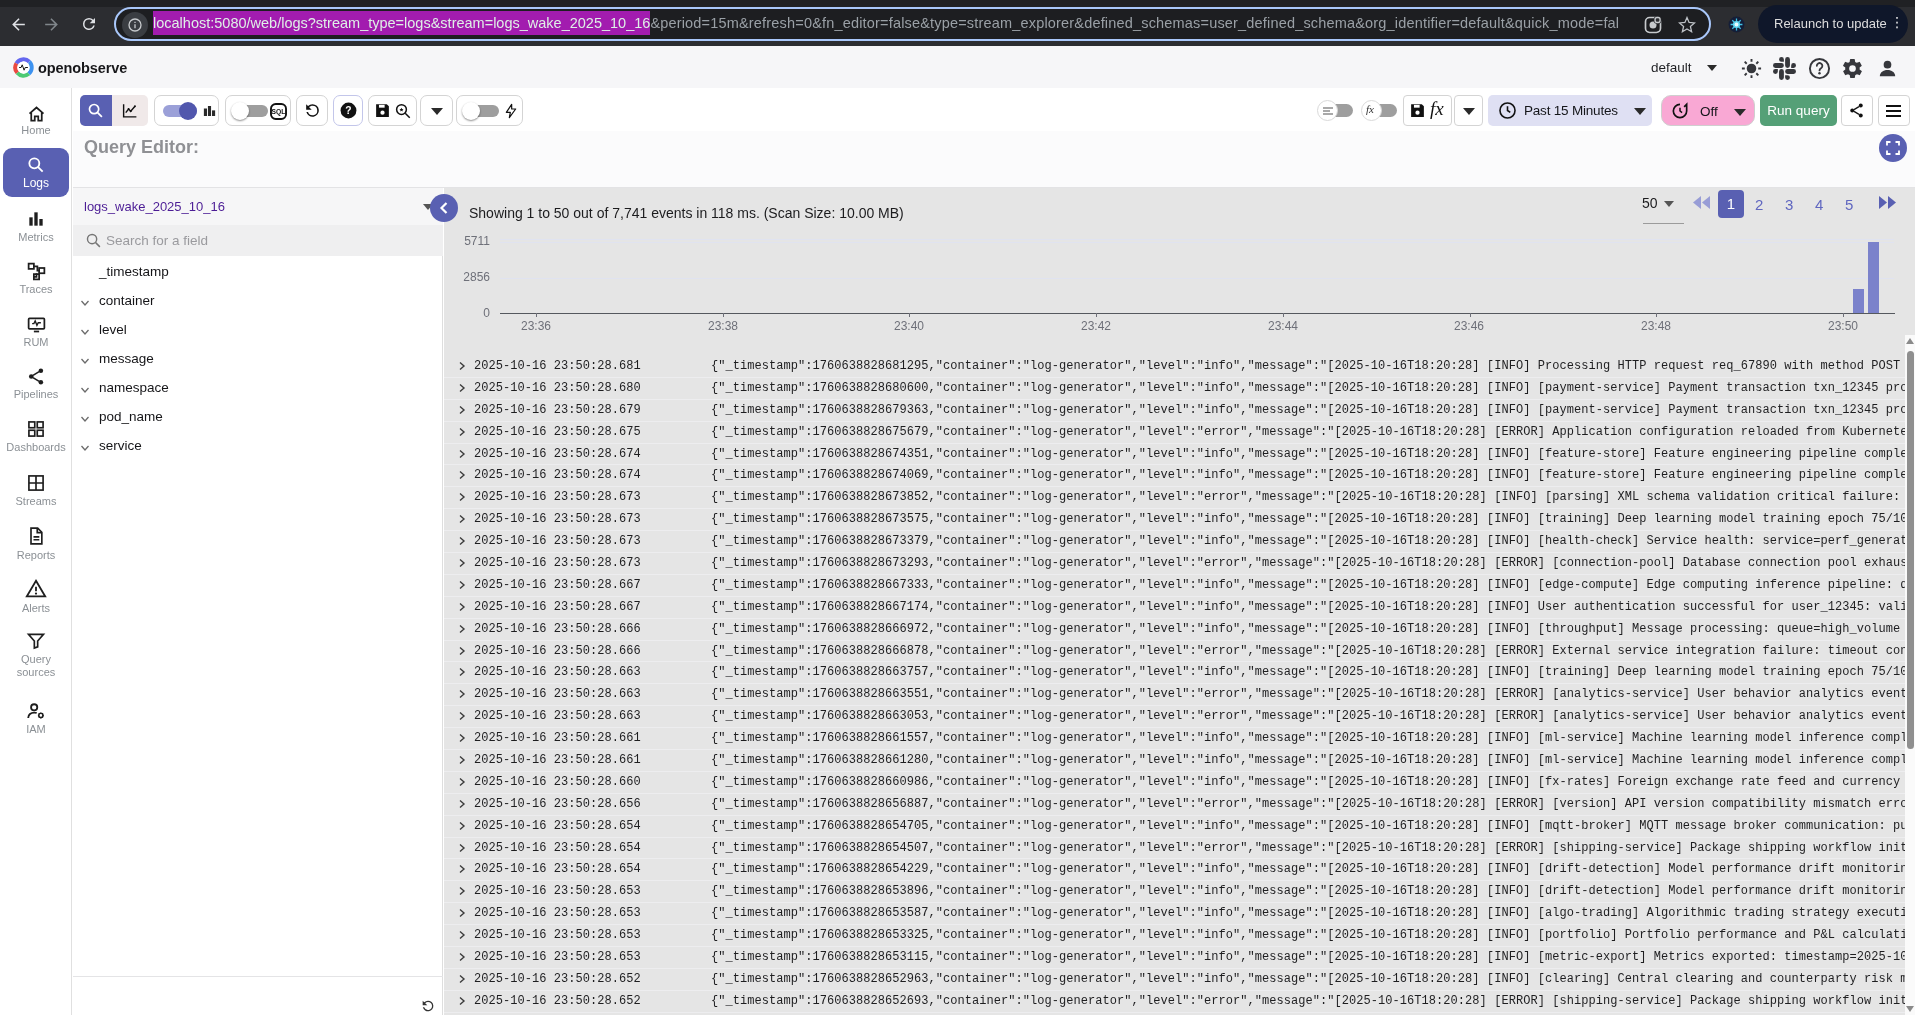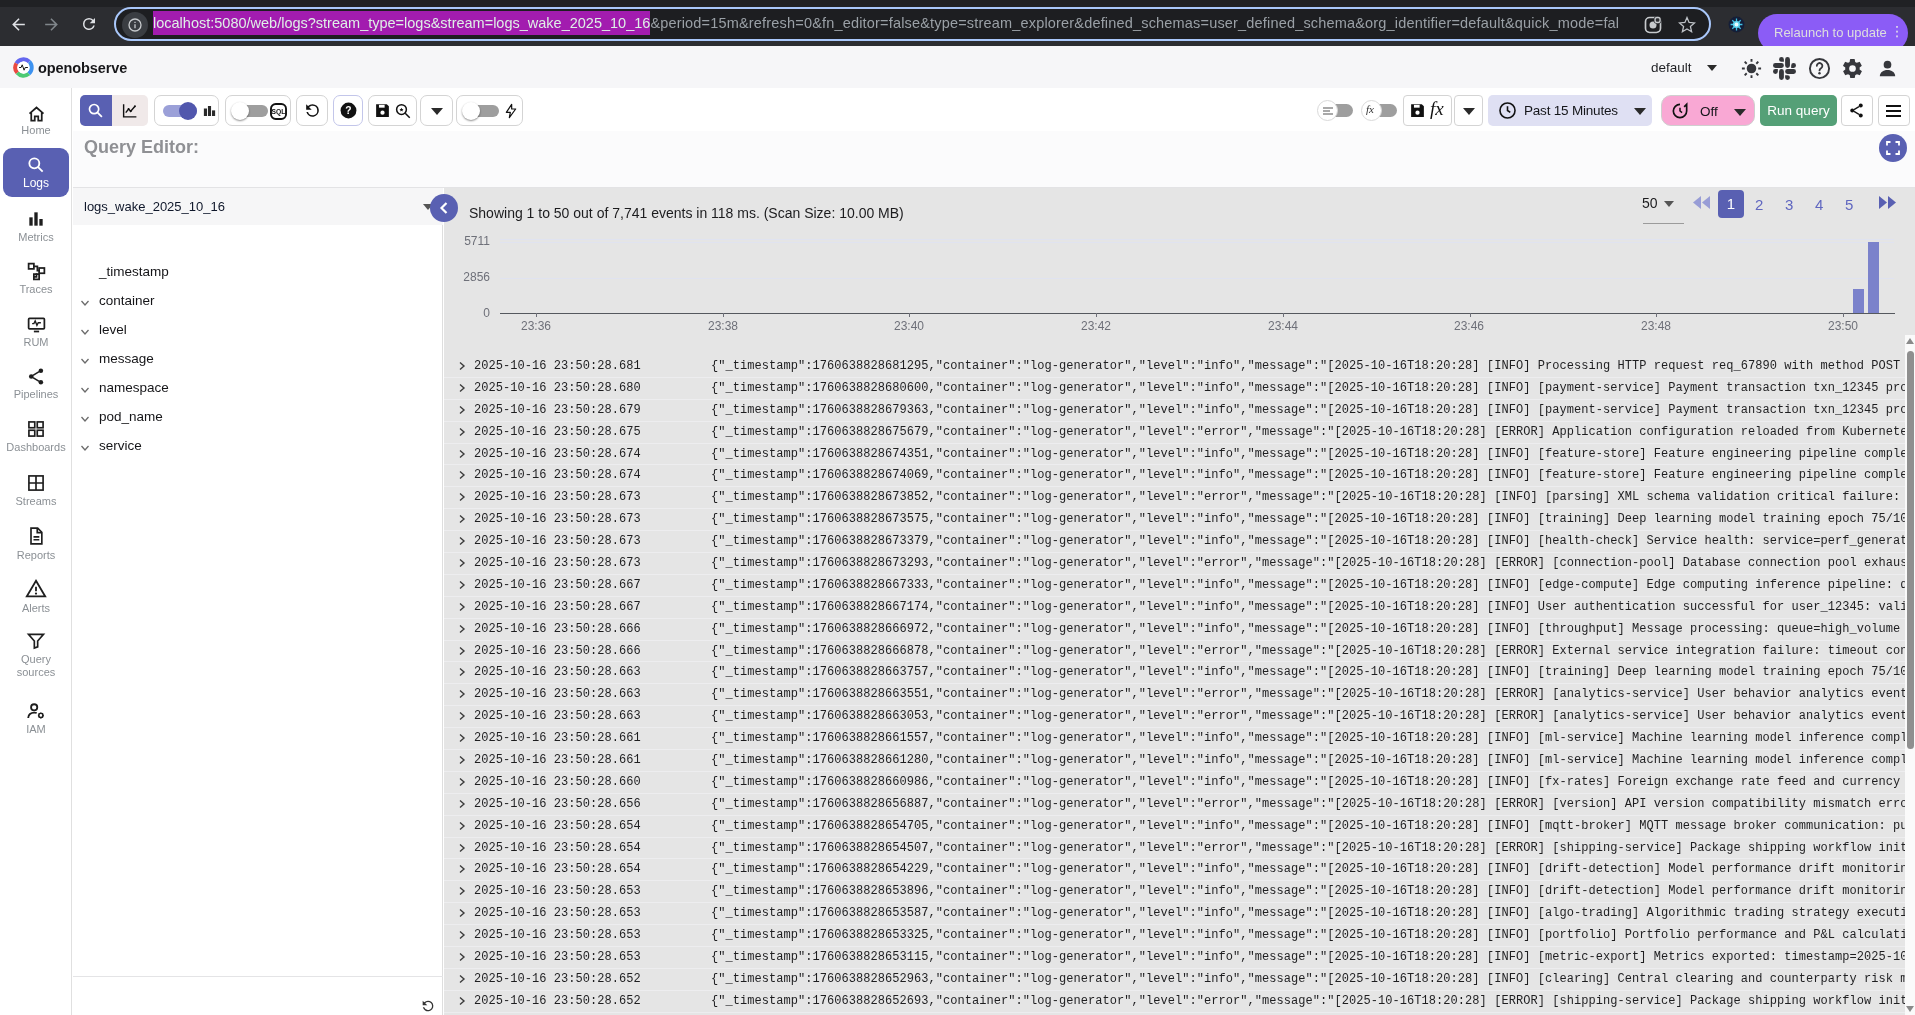--- a/index.html
+++ b/index.html
@@ -37,21 +37,21 @@
 #offbtn .lbl { position:absolute; left:38px; top:8px; font-size:13.5px; color:#15161a; }
 #runq { position:absolute; left:1687px; top:7px; width:77px; height:31px; background:#55a077; border-radius:5px;
   color:#fff; font-size:13.5px; text-align:center; line-height:31px; font-weight:500; }
 
 #qeditor { position:absolute; left:73px; top:131px; width:1842px; height:57px; background:#fbfbfc; border-bottom:1px solid #e3e3e5; }
 #qeditor .qlabel { position:absolute; left:11px; top:6px; font-size:18px; font-weight:700; color:#8f9094; }
 #qexpand { position:absolute; left:1806px; top:3px; width:28px; height:28px; border-radius:50%; background:#5960b2; }
 
 #fieldpanel { position:absolute; left:73px; top:188px; width:370px; height:827px; background:#fff; border-right:1px solid #dedede; }
 #streamrow { position:absolute; left:0; top:0; width:370px; height:37px; background:#f6f6f7; }
-#streamrow .name { position:absolute; left:11px; top:11px; font-size:13px; color:#0f172a; }
+#streamrow .name { position:absolute; left:11px; top:11px; font-size:13px; color:#4c1d95; }
 #searchrow { position:absolute; left:0; top:37px; width:370px; height:31px; background:#efeff0; }
 #searchrow .ph { position:absolute; left:33px; top:8px; font-size:13.5px; color:#9a9a9e; }
 .fitem { position:absolute; left:26px; font-size:13.5px; color:#151518; }
 .fcaret { position:absolute; left:6px; }
 #fpfooter { position:absolute; left:0; top:788px; width:370px; height:39px; border-top:1px solid #e4e4e6; }
 #collapsebtn { position:absolute; left:430px; top:194px; width:28px; height:28px; border-radius:50%; background:#5960b2; z-index:5; }
 
 #main { position:absolute; left:444px; top:188px; width:1471px; height:827px; background:#e5e5e5; }
 #showing { position:absolute; left:25px; top:17px; font-size:14px; color:#1c1c1e; }
 
@@ -114,21 +114,21 @@
         </svg>
   </div>
   <svg style="position:absolute;left:1727px;top:15px" width="19" height="19" viewBox="0 0 24 24">
         <circle cx="12" cy="12" r="10" fill="#141e38"></circle>
         <g stroke="#3fc3e8" stroke-width="1.6">
           <path d="M12 4.5v15M4.5 12h15M6.7 6.7l10.6 10.6M17.3 6.7L6.7 17.3"></path>
         </g>
         <circle cx="12" cy="12" r="4.5" fill="#62d6f1"></circle>
         <circle cx="12" cy="12" r="2.4" fill="#eafcff"></circle>
       </svg>
-  <div style="position:absolute;left:1758px;top:14px;width:150px;height:38px;border-radius:19px;background:#8b5cf6;">
+  <div style="position:absolute;left:1758px;top:5px;width:150px;height:38px;border-radius:19px;background:#0f172a;">
     <span style="position:absolute;left:16px;top:11px;font-size:13px;color:#dedede;white-space:nowrap;">Relaunch to update</span>
     <span style="position:absolute;left:132px;top:9px;font-size:14px;color:#e8e8e8;">⋮</span>
   </div>
 </div>
 
 <div id="appheader">
   <svg style="position:absolute;left:13px;top:11px" width="21" height="21" viewBox="0 0 36 36">
     <path d="M5.88 11 A14 14 0 0 1 27.9 8.1" fill="none" stroke="#6467ef" stroke-width="7"></path>
     <path d="M27.9 8.1 A14 14 0 0 1 27.0 28.72" fill="none" stroke="#3d92f0" stroke-width="7"></path>
     <path d="M27.0 28.72 A14 14 0 0 1 7.27 27.0" fill="none" stroke="#4cca73" stroke-width="7"></path>
@@ -398,20 +398,27 @@
             <path d="M1 4.5V1h3.5M9.5 1H13v3.5M13 9.5V13H9.5M4.5 13H1V9.5"></path>
           </g>
         </svg>
       </div>
 </div>
 
 <div id="fieldpanel">
   <div id="streamrow">
     <span class="name">logs_wake_2025_10_16</span>
     <div class="caret" style="left:350px;top:16px;border-left-width:5px;border-right-width:5px;border-top-width:6px;border-top-color:#555;"></div>
+  </div>
+  <div id="searchrow">
+    <svg style="position:absolute;left:12px;top:7px" width="17" height="17" viewBox="0 0 24 24">
+          <circle cx="10" cy="10" r="6.5" fill="none" stroke="#757575" stroke-width="2"></circle>
+          <path d="M15 15 L21 21" stroke="#757575" stroke-width="2"></path>
+        </svg>
+    <span class="ph">Search for a field</span>
   </div>
   <div class="fitem" style="top:76px">_timestamp</div>
 <svg class="fcaret" style="top:109px" width="12" height="12" viewBox="0 0 12 12">
         <path d="M2.5 4 L6 8 L9.5 4" fill="none" stroke="#6b6b6b" stroke-width="1.3"></path>
       </svg>
       <div class="fitem" style="top:105px">container</div>
 <svg class="fcaret" style="top:138px" width="12" height="12" viewBox="0 0 12 12">
         <path d="M2.5 4 L6 8 L9.5 4" fill="none" stroke="#6b6b6b" stroke-width="1.3"></path>
       </svg>
       <div class="fitem" style="top:134px">level</div>

